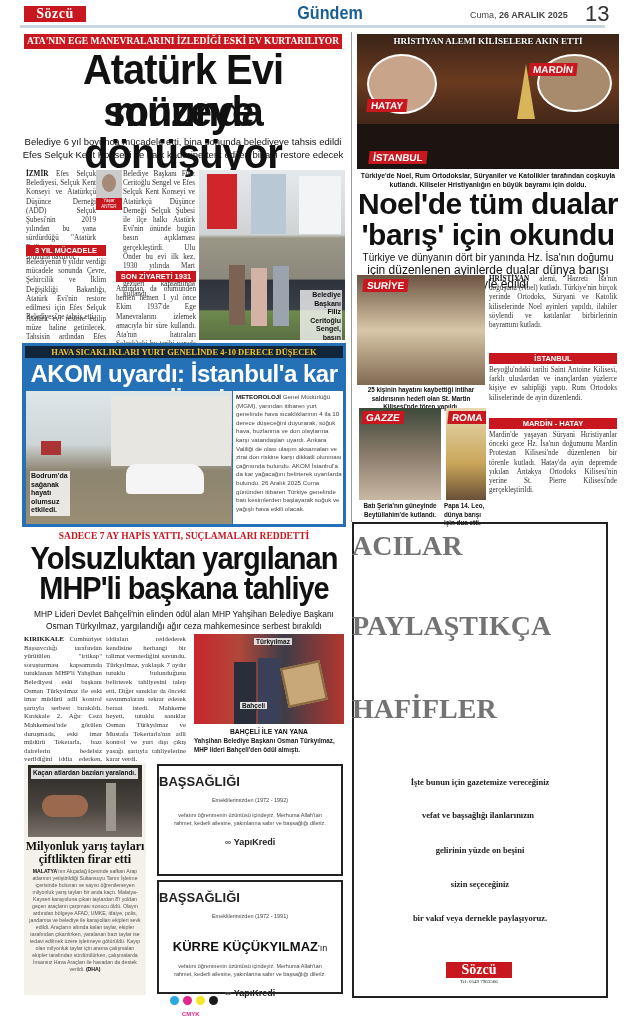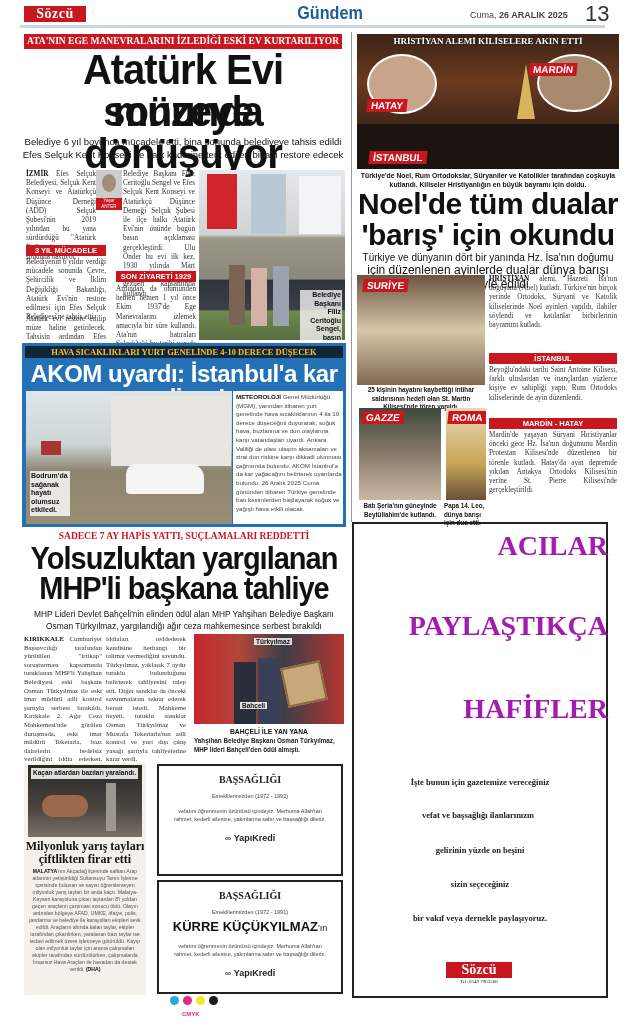--- a/index.html
+++ b/index.html
@@ -17,26 +17,26 @@
 .head1{font-family:"Liberation Sans",sans-serif;font-weight:bold;color:#111;text-align:center;line-height:1;letter-spacing:-1px}
 .sub{font-family:"Liberation Sans",sans-serif;text-align:center;color:#111}
 .body{font-family:"Liberation Serif",serif;font-size:7.2px;line-height:9.2px;color:#333;text-align:justify}
 .body b{color:#111}
 .photo{overflow:hidden}
 .redbar{background:#c8171e;color:#fff;font-family:"Liberation Sans",sans-serif;font-weight:bold;font-size:7.5px;text-align:center;height:11px;line-height:11px}
 .capt{font-family:"Liberation Sans",sans-serif;font-weight:bold;font-size:7px;line-height:8.5px;color:#111;text-align:center}
 .tag{background:#c8171e;color:#fff;font-family:"Liberation Sans",sans-serif;font-weight:bold;font-size:10px;padding:1px 4px;transform:skewX(-6deg)}
 .vline{width:1px;background:#999}
 .ann{border:2px solid #222;background:#fff}
-.ann-title{font-family:Liberation Serif, serif;font-weight:bold;font-size:10px;text-align:center;color:#222}
+.ann-title{font-family:Liberation Sans, sans-serif;font-weight:bold;font-size:13px;text-align:left;color:#222}
 .ann-small{font-family:"Liberation Sans",sans-serif;font-size:5.5px;text-align:center;color:#444}
 .ann-name{font-family:"Liberation Sans",sans-serif;font-weight:bold;font-size:13px;text-align:center;color:#111}
 .ann-text{font-family:"Liberation Sans",sans-serif;font-size:5.5px;line-height:8px;text-align:center;color:#444}
 .ykredi{font-family:"Liberation Sans",sans-serif;font-weight:bold;font-size:9px;text-align:center;color:#222}
-.big-ad{font-family:"Liberation Serif",serif;font-weight:bold;text-align:right;color:#a21caf}
+.big-ad{font-family:"Liberation Serif",serif;font-weight:bold;text-align:left;color:#737373}
 .ad-line{font-family:"Liberation Serif",serif;font-weight:bold;font-size:8.5px;text-align:center;color:#222}
 .dot{width:9px;height:9px;border-radius:50%}
 </style>
 </head>
 <body>
 
 <div class="abs logo">Sözcü</div>
 <div class="abs section">Gündem</div>
 <div class="abs date"><span>Cuma,</span> <b>26 ARALIK 2025</b></div>
 <div class="abs pageno">13</div>
@@ -53,21 +53,21 @@
   <div style="position:absolute;left:6px;top:4px;width:14px;height:18px;border-radius:50%;background:#a58a78"></div>
   <div style="position:absolute;left:0;bottom:0;width:26px;height:12px;background:#c8171e;color:#fff;font-family:'Liberation Sans',sans-serif;font-size:4.5px;text-align:center;line-height:6px">
       <div>Yaşar</div>
       <div>ANTER</div>
     </div>
 </div>
 <div class="abs redbar" style="left:26px;top:245px;width:80px">3 YIL MÜCADELE ETTİLER</div>
 <div class="abs body" style="left:26px;top:258px;width:80px">Belediyenin 6 yıldır verdiği mücadele sonunda Çevre, Şehircilik ve İklim Değişikliği Bakanlığı, Atatürk Evi'nin restore edilmesi için Efes Selçuk Belediyesi'ne tahsis etti.</div>
 <div class="abs body" style="left:26px;top:315px;width:80px">Atatürk evi restore edilip müze haline getirilecek. Tahsisin ardından Efes Selçuk</div>
 <div class="abs body" style="left:123px;top:170px;width:72px">Belediye Başkanı Filiz Ceritoğlu Sengel ve Efes Selçuk Kent Konseyi ve Atatürkçü Düşünce Derneği Selçuk Şubesi ile ilçe halkı Atatürk Evi'nin önünde bugün basın açıklaması gerçekleştirdi. Ulu Önder bu evi ilk kez, 1930 yılında Mart ayında düzenlediği yurt gezileri kapsamında kullandı.</div>
-<div class="abs redbar" style="left:116px;top:271px;width:80px">SON ZİYARETİ 1929</div>
+<div class="abs redbar" style="left:116px;top:271px;width:80px">SON ZİYARETİ 1931</div>
 <div class="abs body" style="left:116px;top:285px;width:80px">Ardından da ölümünden hemen hemen 1 yıl önce Ekim 1937'de Ege Manevralarını izlemek amacıyla bir süre kullandı. Ata'nın hatıraları Selçuk'taki bu tarihi yapıda yaşatılacak.</div>
 
 <div class="abs photo" style="left:199px;top:170px;width:146px;height:170px;background:linear-gradient(#e6e9ec 0%,#cfd3d4 38%,#9b9787 40%,#8b887c 64%,#2f343c 65%,#3a3f48 82%,#6e8a4e 83%,#5a6e43 100%)">
   <div style="position:absolute;left:8px;top:4px;width:30px;height:55px;background:#d0262b"></div>
   <div style="position:absolute;left:52px;top:4px;width:35px;height:60px;background:#b8c8d4"></div>
   <div style="position:absolute;left:100px;top:6px;width:42px;height:58px;background:#f2f4f5"></div>
   <div style="position:absolute;left:30px;top:95px;width:16px;height:60px;background:#7b6253"></div>
   <div style="position:absolute;left:52px;top:98px;width:16px;height:58px;background:#d4b3a6"></div>
   <div style="position:absolute;left:74px;top:96px;width:16px;height:60px;background:#9aa3ae"></div>
   <div class="capt" style="position:absolute;right:3px;top:120px;width:42px;text-align:right;color:#111;background:rgba(255,255,255,0.75);padding:1px">Belediye Başkanı Filiz Ceritoğlu Sengel, basın toplantısı düzenledi.</div>
@@ -153,21 +153,21 @@
 
 <div class="abs ann" style="left:157px;top:764px;width:186px;height:112px">
   <div class="ann-title" style="margin-top:8px">BAŞSAĞLIĞI</div>
   <div class="ann-small" style="margin-top:8px">Emeklilerimizden (1972 - 1992)</div>
   <div class="ann-text" style="margin:8px 10px 0">vefatını öğrenmenin üzüntüsü içindeyiz. Merhuma Allah'tan rahmet, kederli ailesine, yakınlarına sabır ve başsağlığı dileriz.</div>
   <div class="ykredi" style="margin-top:10px"><span style="color:#555">∞ </span><span>YapıKredi</span></div>
 </div>
 <div class="abs ann" style="left:157px;top:880px;width:186px;height:114px">
   <div class="ann-title" style="margin-top:8px">BAŞSAĞLIĞI</div>
   <div class="ann-small" style="margin-top:8px">Emeklilerimizden (1972 - 1991)</div>
-  <div class="ann-name" style="margin-top:4px"><span>KÜRRE KÜÇÜKYILMAZ</span><span style="font-weight:normal;font-size:9px">'ın</span></div>
+  <div class="ann-name" style="margin-top:20px"><span>KÜRRE KÜÇÜKYILMAZ</span><span style="font-weight:normal;font-size:9px">'ın</span></div>
   <div class="ann-text" style="margin:8px 10px 0">vefatını öğrenmenin üzüntüsü içindeyiz. Merhuma Allah'tan rahmet, kederli ailesine, yakınlarına sabır ve başsağlığı dileriz.</div>
   <div class="ykredi" style="margin-top:10px"><span style="color:#555">∞ </span><span>YapıKredi</span></div>
 </div>
 
 <div class="abs" style="left:352px;top:522px;width:256px;height:476px;border:2px solid #222"></div>
 <div class="abs big-ad" style="left:352px;top:530px;width:256px;font-size:28px">ACILAR</div>
 <div class="abs big-ad" style="left:352px;top:610px;width:256px;font-size:28px">PAYLAŞTIKÇA</div>
 <div class="abs big-ad" style="left:352px;top:693px;width:256px;font-size:28px">HAFİFLER</div>
 <div class="abs ad-line" style="left:352px;top:777px;width:256px">İşte bunun için gazetemize vereceğiniz</div>
 <div class="abs ad-line" style="left:352px;top:810px;width:252px">vefat ve başsağlığı ilanlarınızın</div>

